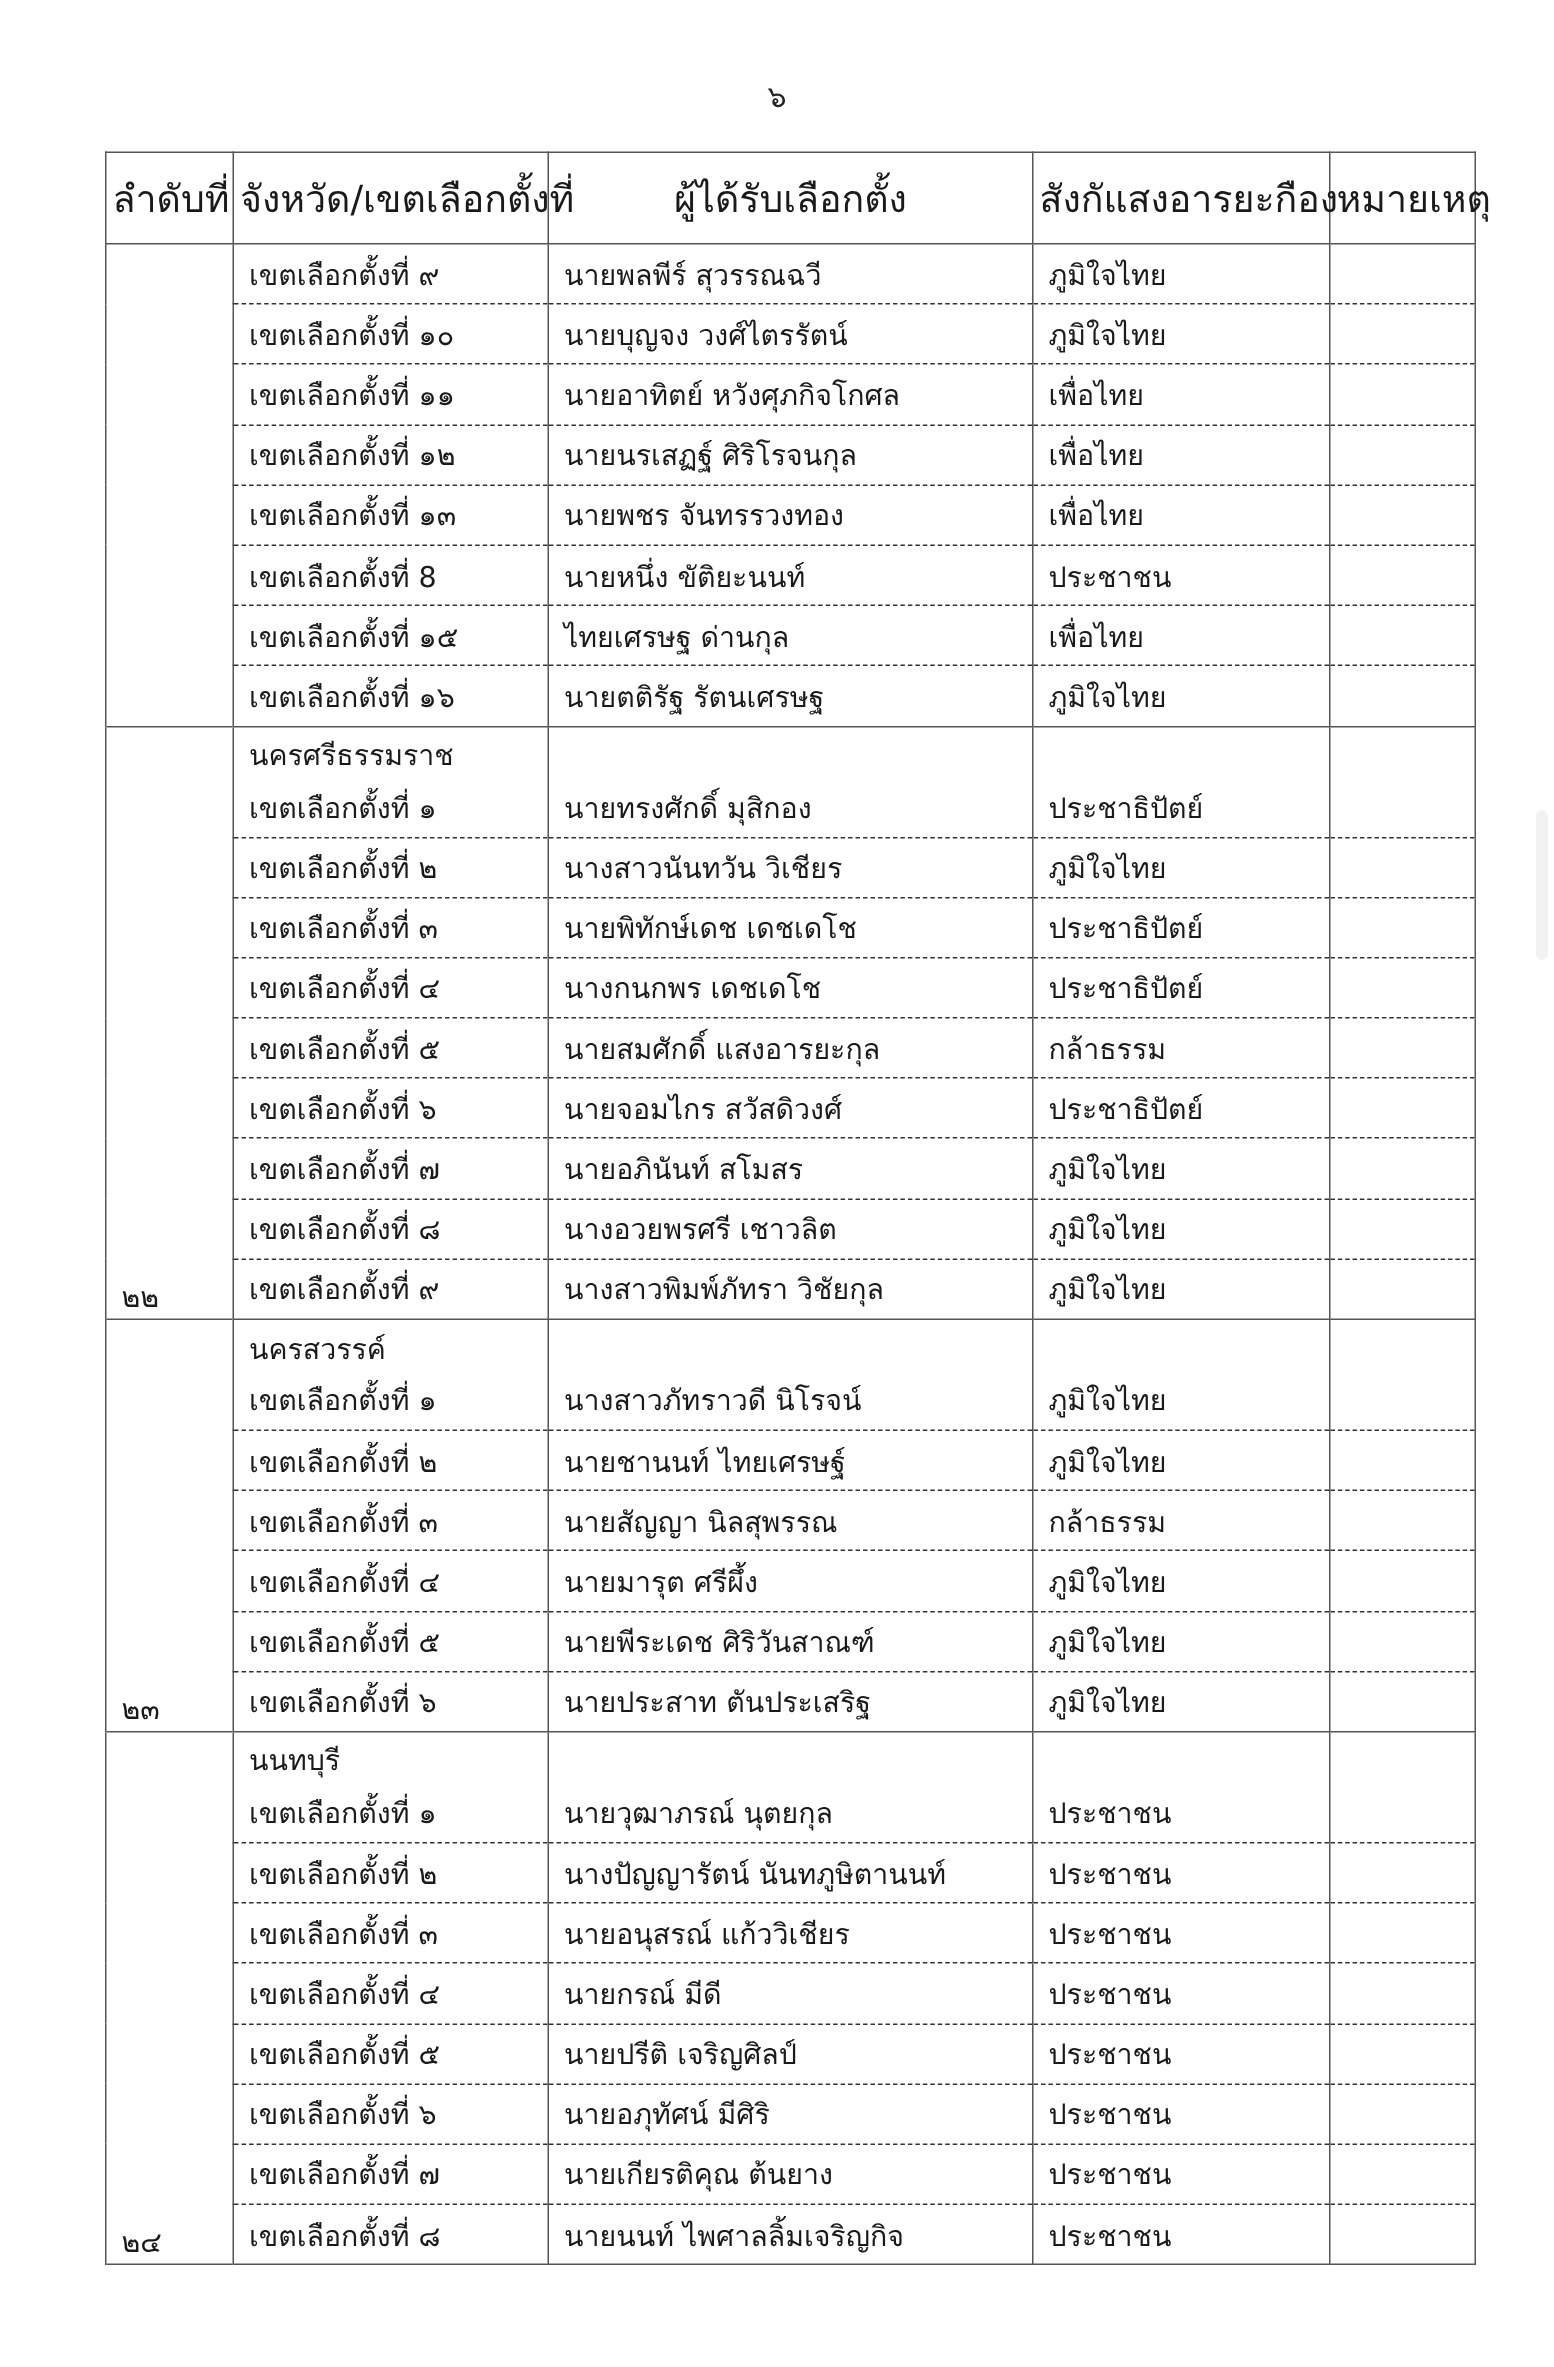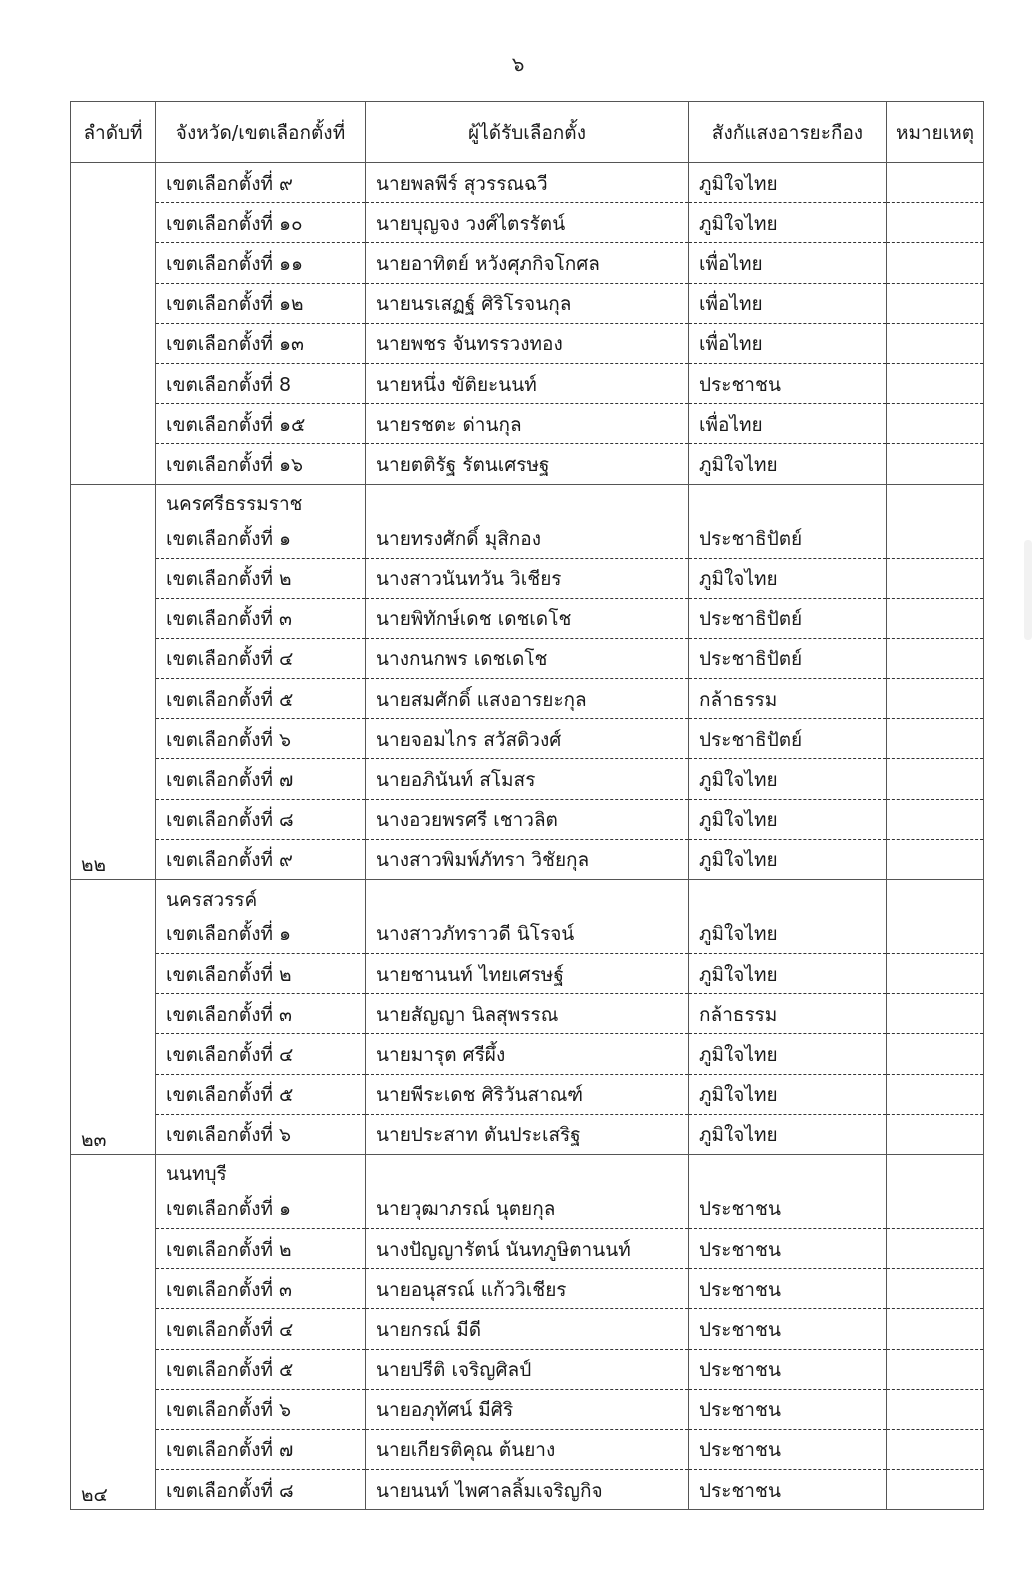--- a/index.html
+++ b/index.html
@@ -10,21 +10,21 @@
     position: absolute; left: 70px; top: 101px; width: 913px;
     border-collapse: collapse; table-layout: fixed;
     border: 1.5px solid #555;
   }
   table.results col.c1 { width: 85px; }
   table.results col.c2 { width: 210px; }
   table.results col.c3 { width: 323px; }
   table.results col.c4 { width: 198px; }
   table.results col.c5 { width: 97px; }
   thead th {
-    height: 61px; font-weight: normal; font-size: 19px;
+    height: 61px; font-weight: normal; font-size: 25px;
     border: 1.5px solid #555; vertical-align: middle; text-align: center; padding: 0 4px;
     white-space: nowrap;
   }
   tbody td {
     font-size: 19px; height: 40.2px; vertical-align: middle; padding: 0 10px;
     border-left: 1.5px solid #555; border-right: 1.5px solid #555;
     border-bottom: 1.5px dashed #333; white-space: nowrap; overflow: hidden;
   }
   tbody td.num { text-align: left; border-bottom: none; vertical-align: top; padding-top: 8px; }
   tbody tr.group-start td { border-top: 1.5px solid #555; }
@@ -88,21 +88,21 @@
         <td></td>
       </tr>
       <tr class="">
         <td>เขตเลือกตั้งที่ 8</td>
         <td>นายหนึ่ง  ขัติยะนนท์</td>
         <td>ประชาชน</td>
         <td></td>
       </tr>
       <tr class="">
         <td>เขตเลือกตั้งที่ ๑๕</td>
-        <td>นายรชตะ  ด่านกุล</td>
+        <td>ไทยเศรษฐ  ด่านกุล</td>
         <td>เพื่อไทย</td>
         <td></td>
       </tr>
       <tr class="group-end">
         <td>เขตเลือกตั้งที่ ๑๖</td>
         <td>นายตติรัฐ  รัตนเศรษฐ</td>
         <td>ภูมิใจไทย</td>
         <td></td>
       </tr>
       <tr class="province-row group-start">

